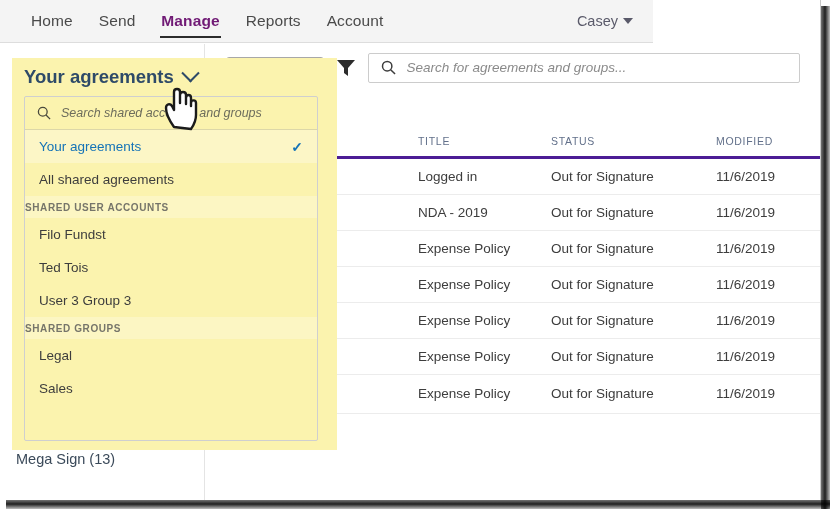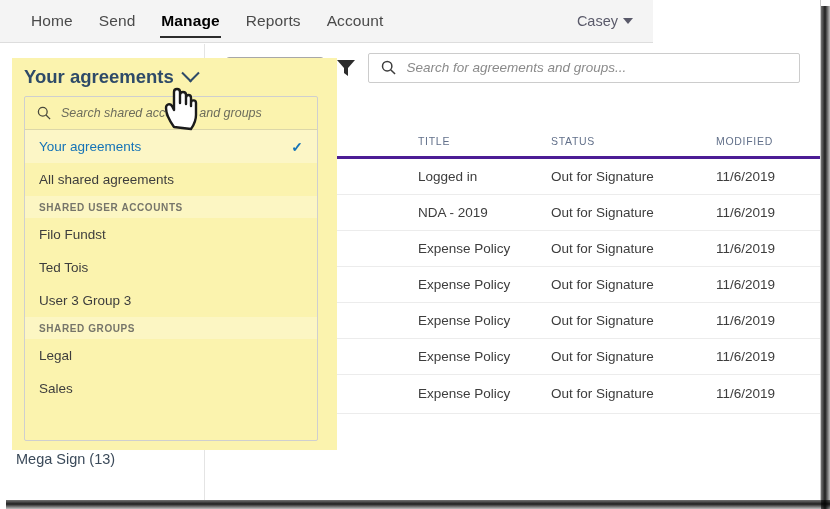--- a/index.html
+++ b/index.html
@@ -67,21 +67,21 @@
     font-size: 15.5px;
     color: #4a4a4a;
     padding: 0 13px;
     height: 100%;
     display: flex;
     align-items: center;
     cursor: pointer;
     letter-spacing: 0.1px;
   }
   .nav-item.active {
-    color: #000000;
+    color: #701a75;
     font-weight: 600;
   }
   .nav-item.active::after {
     content: "";
     position: absolute;
     left: 12px; right: 12px;
     bottom: 4px;
     height: 2px;
     background: #2c2c2c;
   }
@@ -291,21 +291,20 @@
   .dd-opt .check {
     margin-left: auto;
     color: #1473b7;
     font-size: 14px;
     font-weight: bold;
   }
   .dd-group {
     height: 22px;
     display: flex;
     align-items: center;
-    padding-left: 14px;
     font-size: 10px;
     letter-spacing: 0.6px;
     color: #76756a;
     background: rgba(255,255,255,0.26);
     font-weight: 600;
   }
 
   
   .cursor {
     position: absolute;

